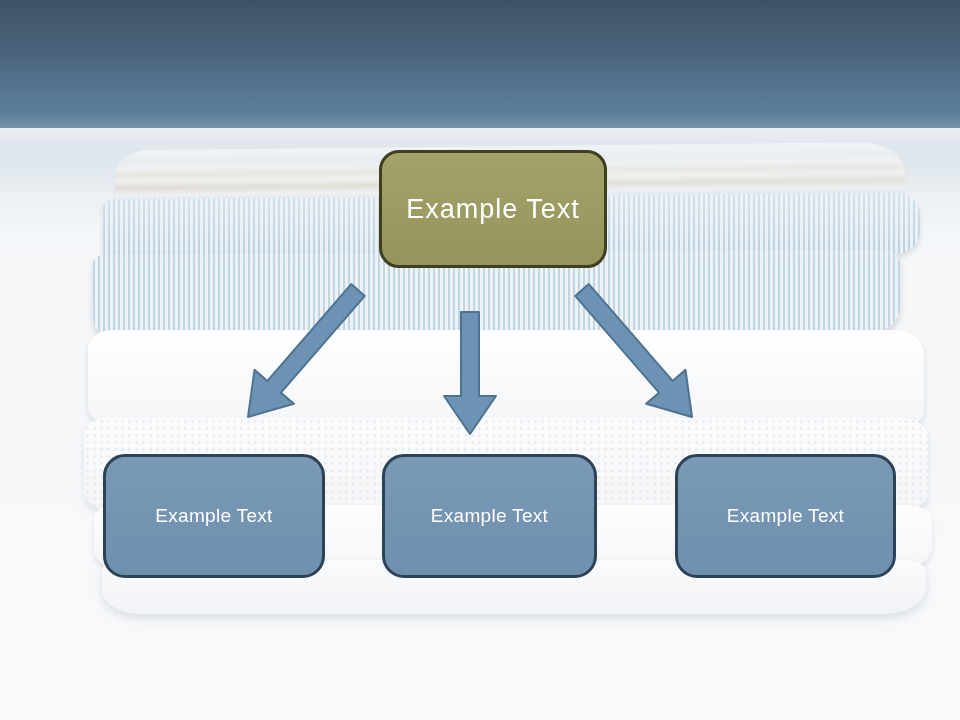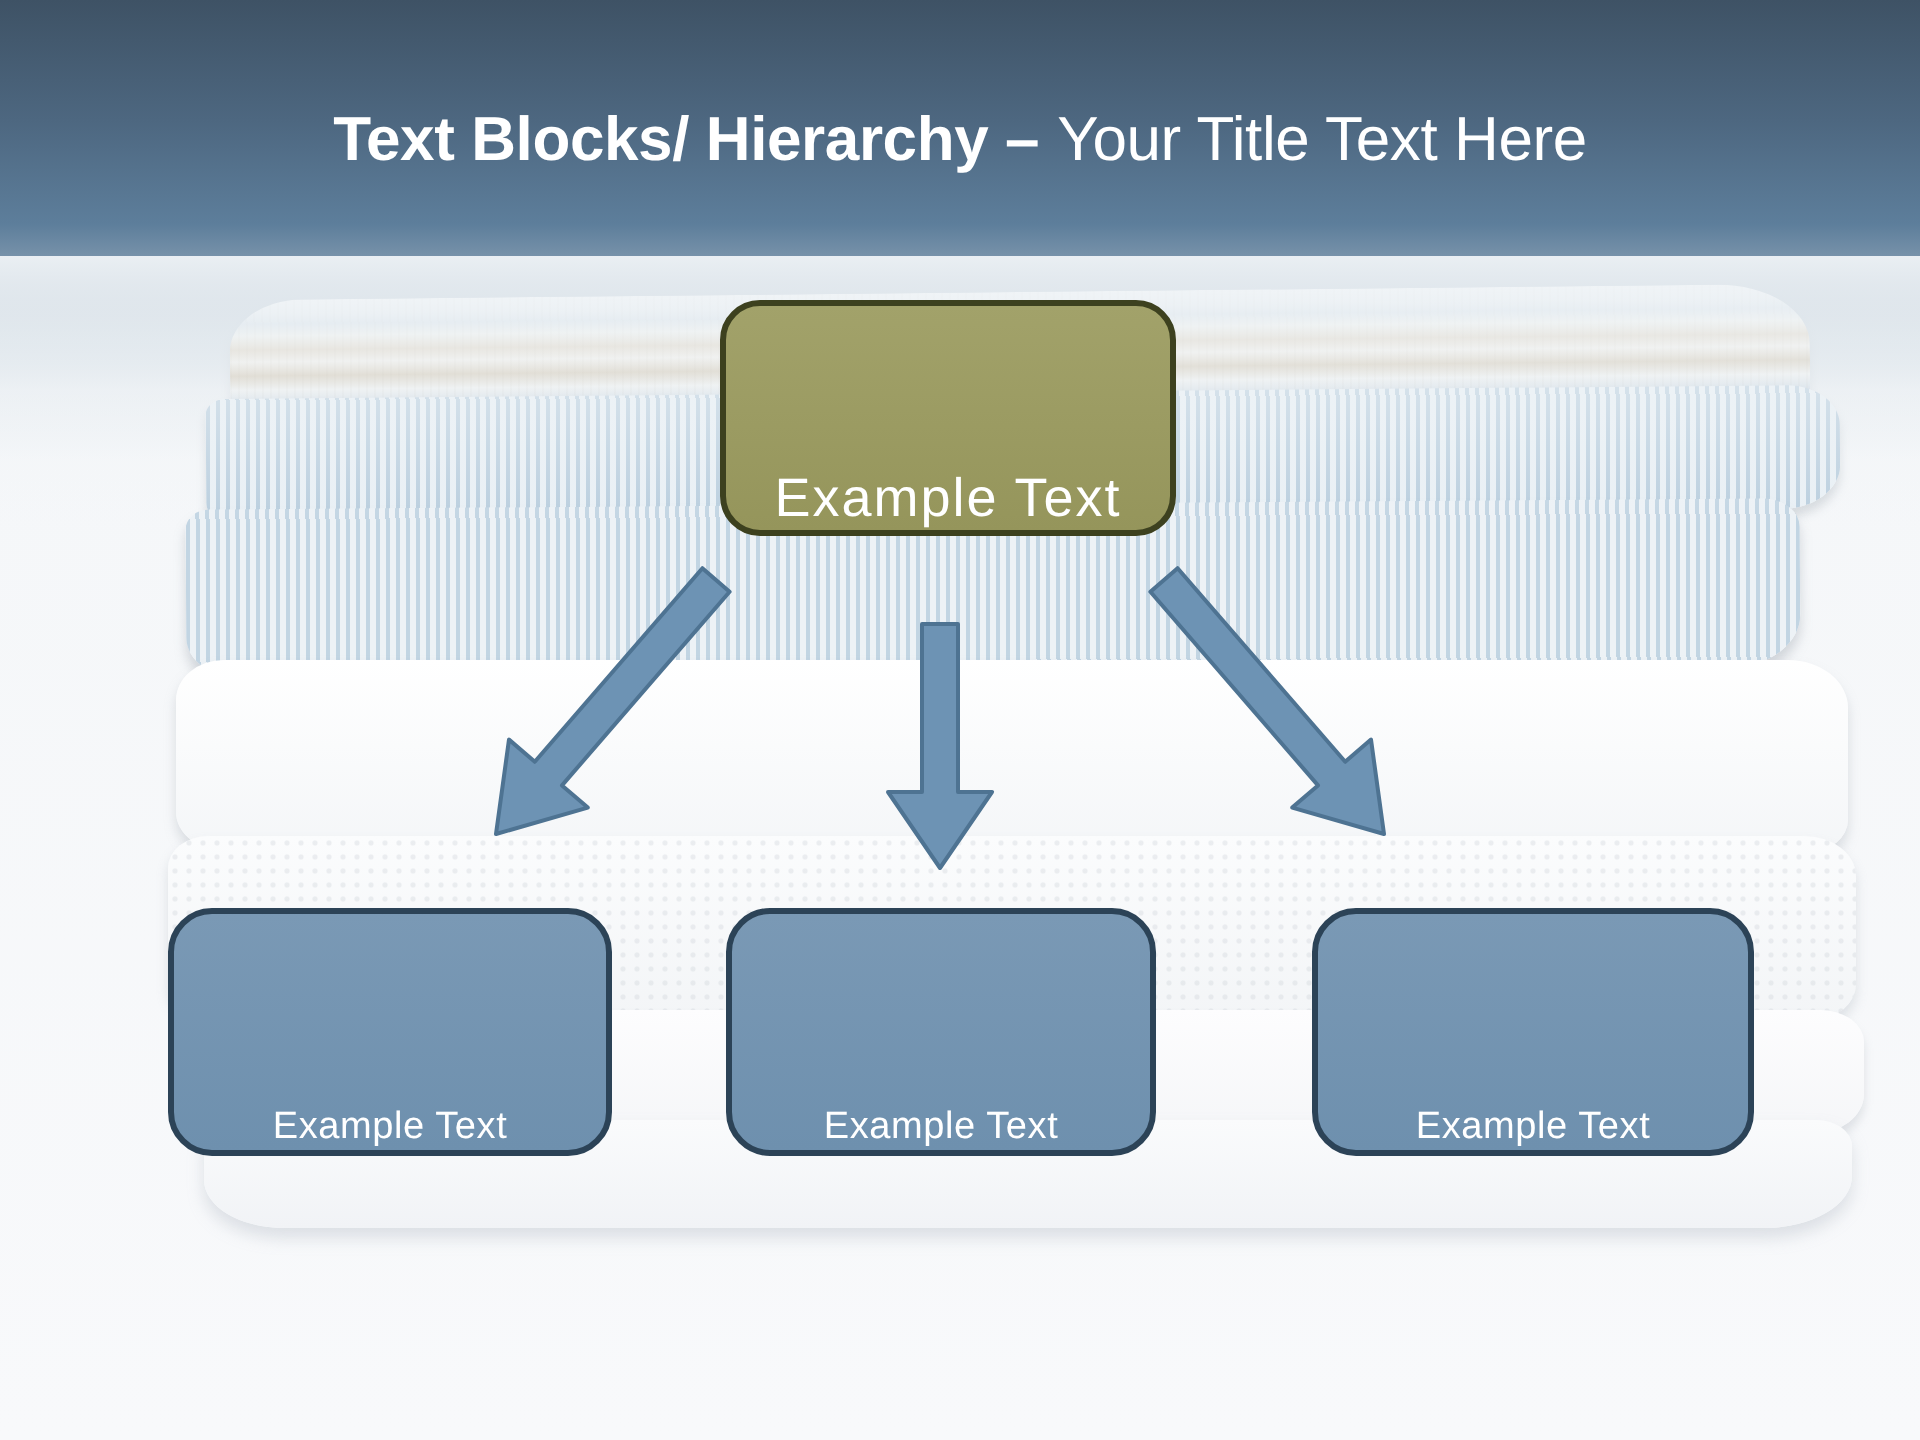--- a/index.html
+++ b/index.html
@@ -86,22 +86,22 @@
   .title{
     position:absolute;left:0;top:52px;width:100%;z-index:6;
     text-align:center;color:var(--title-color);
     font-size:31px;letter-spacing:-.2px;white-space:nowrap;
   }
   .title .bold{font-weight:bold;}
   .title .regular{font-weight:normal;margin-left:9px;}
 
   
   .box{
-    position:absolute;display:flex;align-items:flex-end;justify-content:center;
-    color:#fff;text-align:center;z-index:4;
+    position:absolute;display:flex;align-items:center;justify-content:center;
+    color:#fff;text-align:center;z-index:4;margin-left:19px;
   }
   .root-box{
     left:360px;top:150px;width:228px;height:118px;
     background:linear-gradient(180deg,#a2a26a 0%,#95955b 100%);
     border:3px solid var(--root-border);border-radius:20px;
     font-size:27px;letter-spacing:1px;
   }
   .child-box{
     top:454px;height:124px;
     background:linear-gradient(180deg,#7a99b5 0%,#6e90ae 100%);
@@ -128,23 +128,20 @@
     <div class="layer layer-multistripe"></div>
     <div class="layer layer-pinstripe1"></div>
     <div class="layer layer-pinstripe2"></div>
     <div class="layer layer-white1"></div>
     <div class="layer layer-white2"></div>
     <div class="layer layer-white3"></div>
     <div class="layer layer-white4"></div>
   </div>
   <div class="photo-fade"></div>
 
-  <div class="title">
-    <span class="bold">Text Blocks/ Hierarchy –</span><span class="regular">Your Title Text Here</span>
-  </div>
 
   <svg class="arrows" width="960" height="720" viewBox="0 0 960 720">
     <polygon points="351.2,284.1 267.4,380.9 254.5,369.8 248,417 293.9,403.8 281.0,392.7 364.8,295.9"></polygon>
     <polygon points="461,312 461,396 444,396 470,434 496,396 479,396 479,312"></polygon>
     <polygon points="588.8,284.1 672.6,380.9 685.5,369.8 692,417 646.1,403.8 659.0,392.7 575.2,295.9"></polygon>
   </svg>
 
   <div class="box root-box">
     <span>Example Text</span>
   </div>

